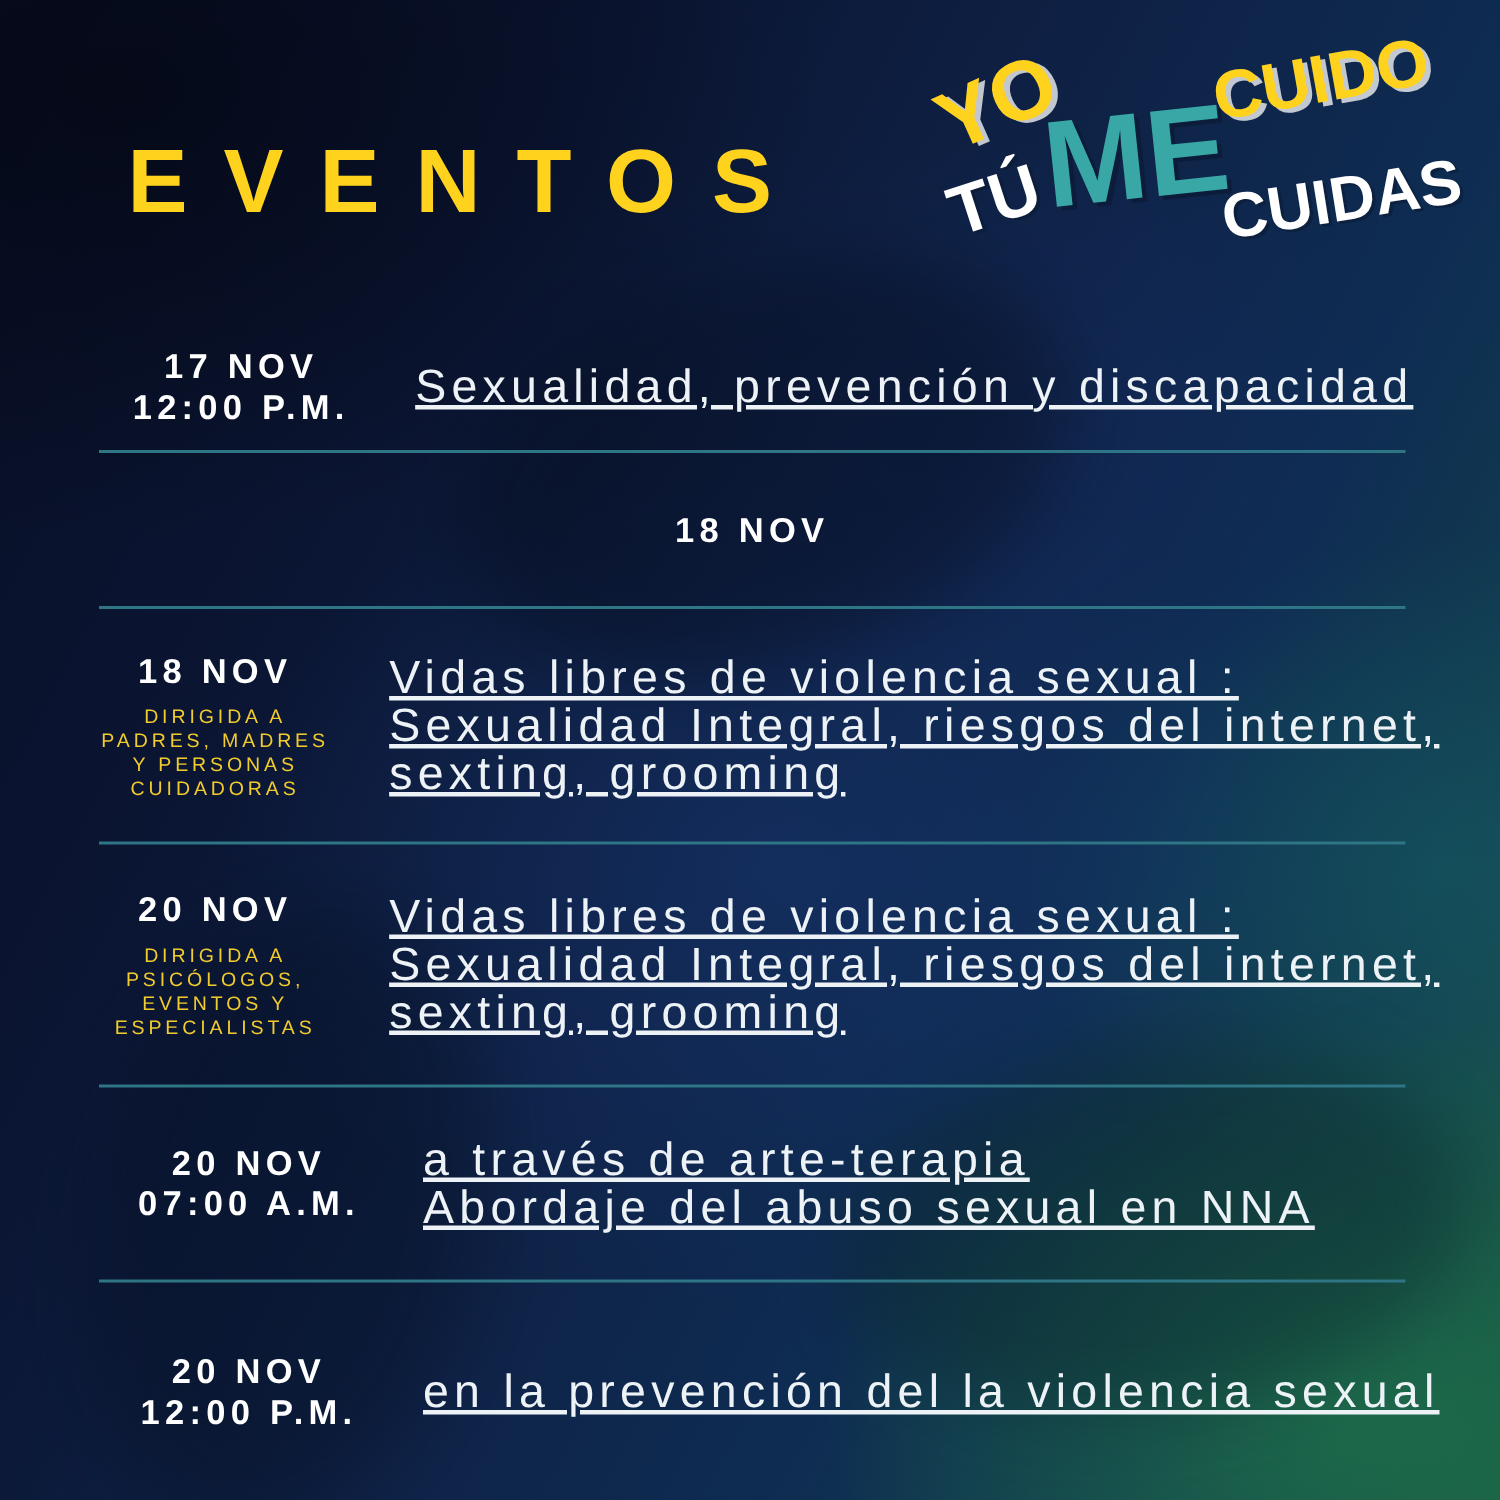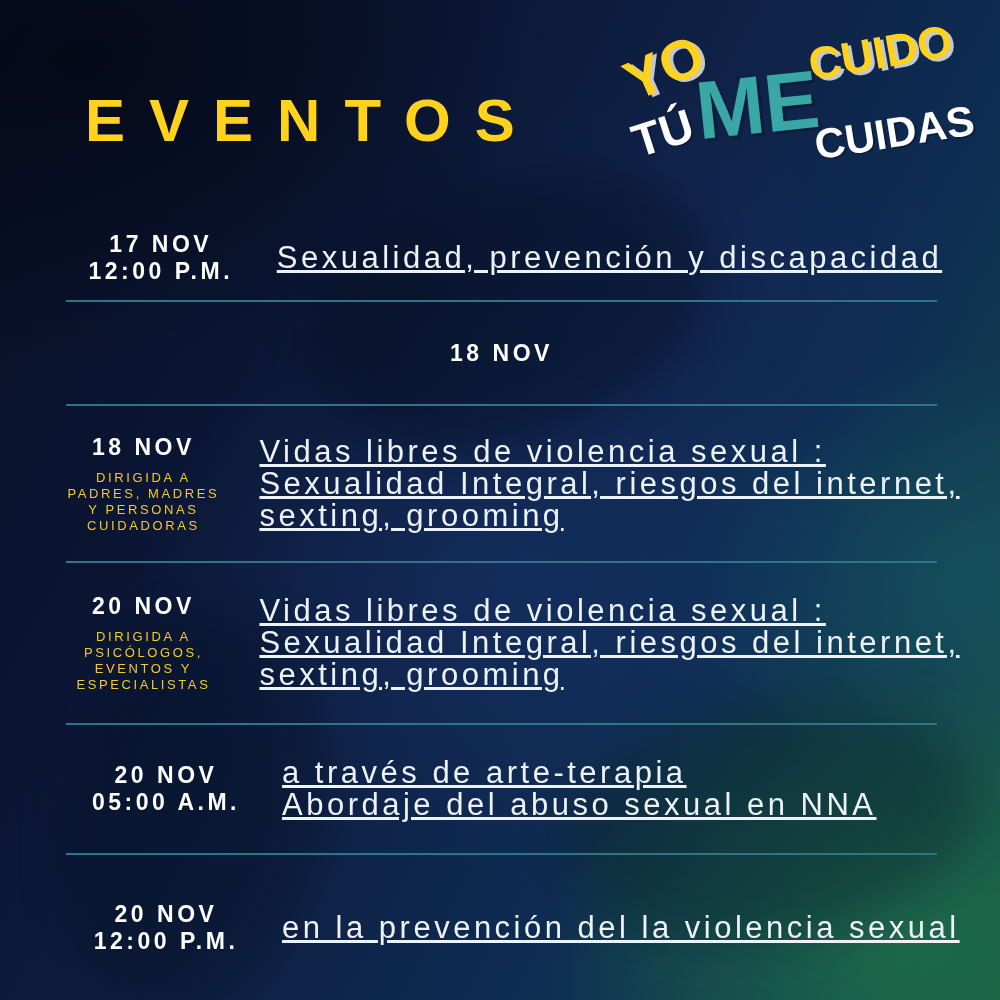--- a/index.html
+++ b/index.html
@@ -133,21 +133,21 @@
       <div class="event-desc">
         <div class="desc-line">Vidas libres de violencia sexual :</div>
         <div class="desc-line">Sexualidad Integral, riesgos del internet,</div>
         <div class="desc-line">sexting, grooming</div>
       </div>
     </div>
 
     <div class="event-row r5 divided">
       <div class="event-when">
         <div class="event-date">20 NOV</div>
-        <div class="event-time">05:00 A.M.</div>
+        <div class="event-time">07:00 A.M.</div>
       </div>
       <div class="event-desc">
         <div class="desc-line">a través de arte-terapia</div>
         <div class="desc-line">Abordaje del abuso sexual en NNA</div>
       </div>
     </div>
 
     <div class="event-row r6">
       <div class="event-when">
         <div class="event-date">20 NOV</div>

